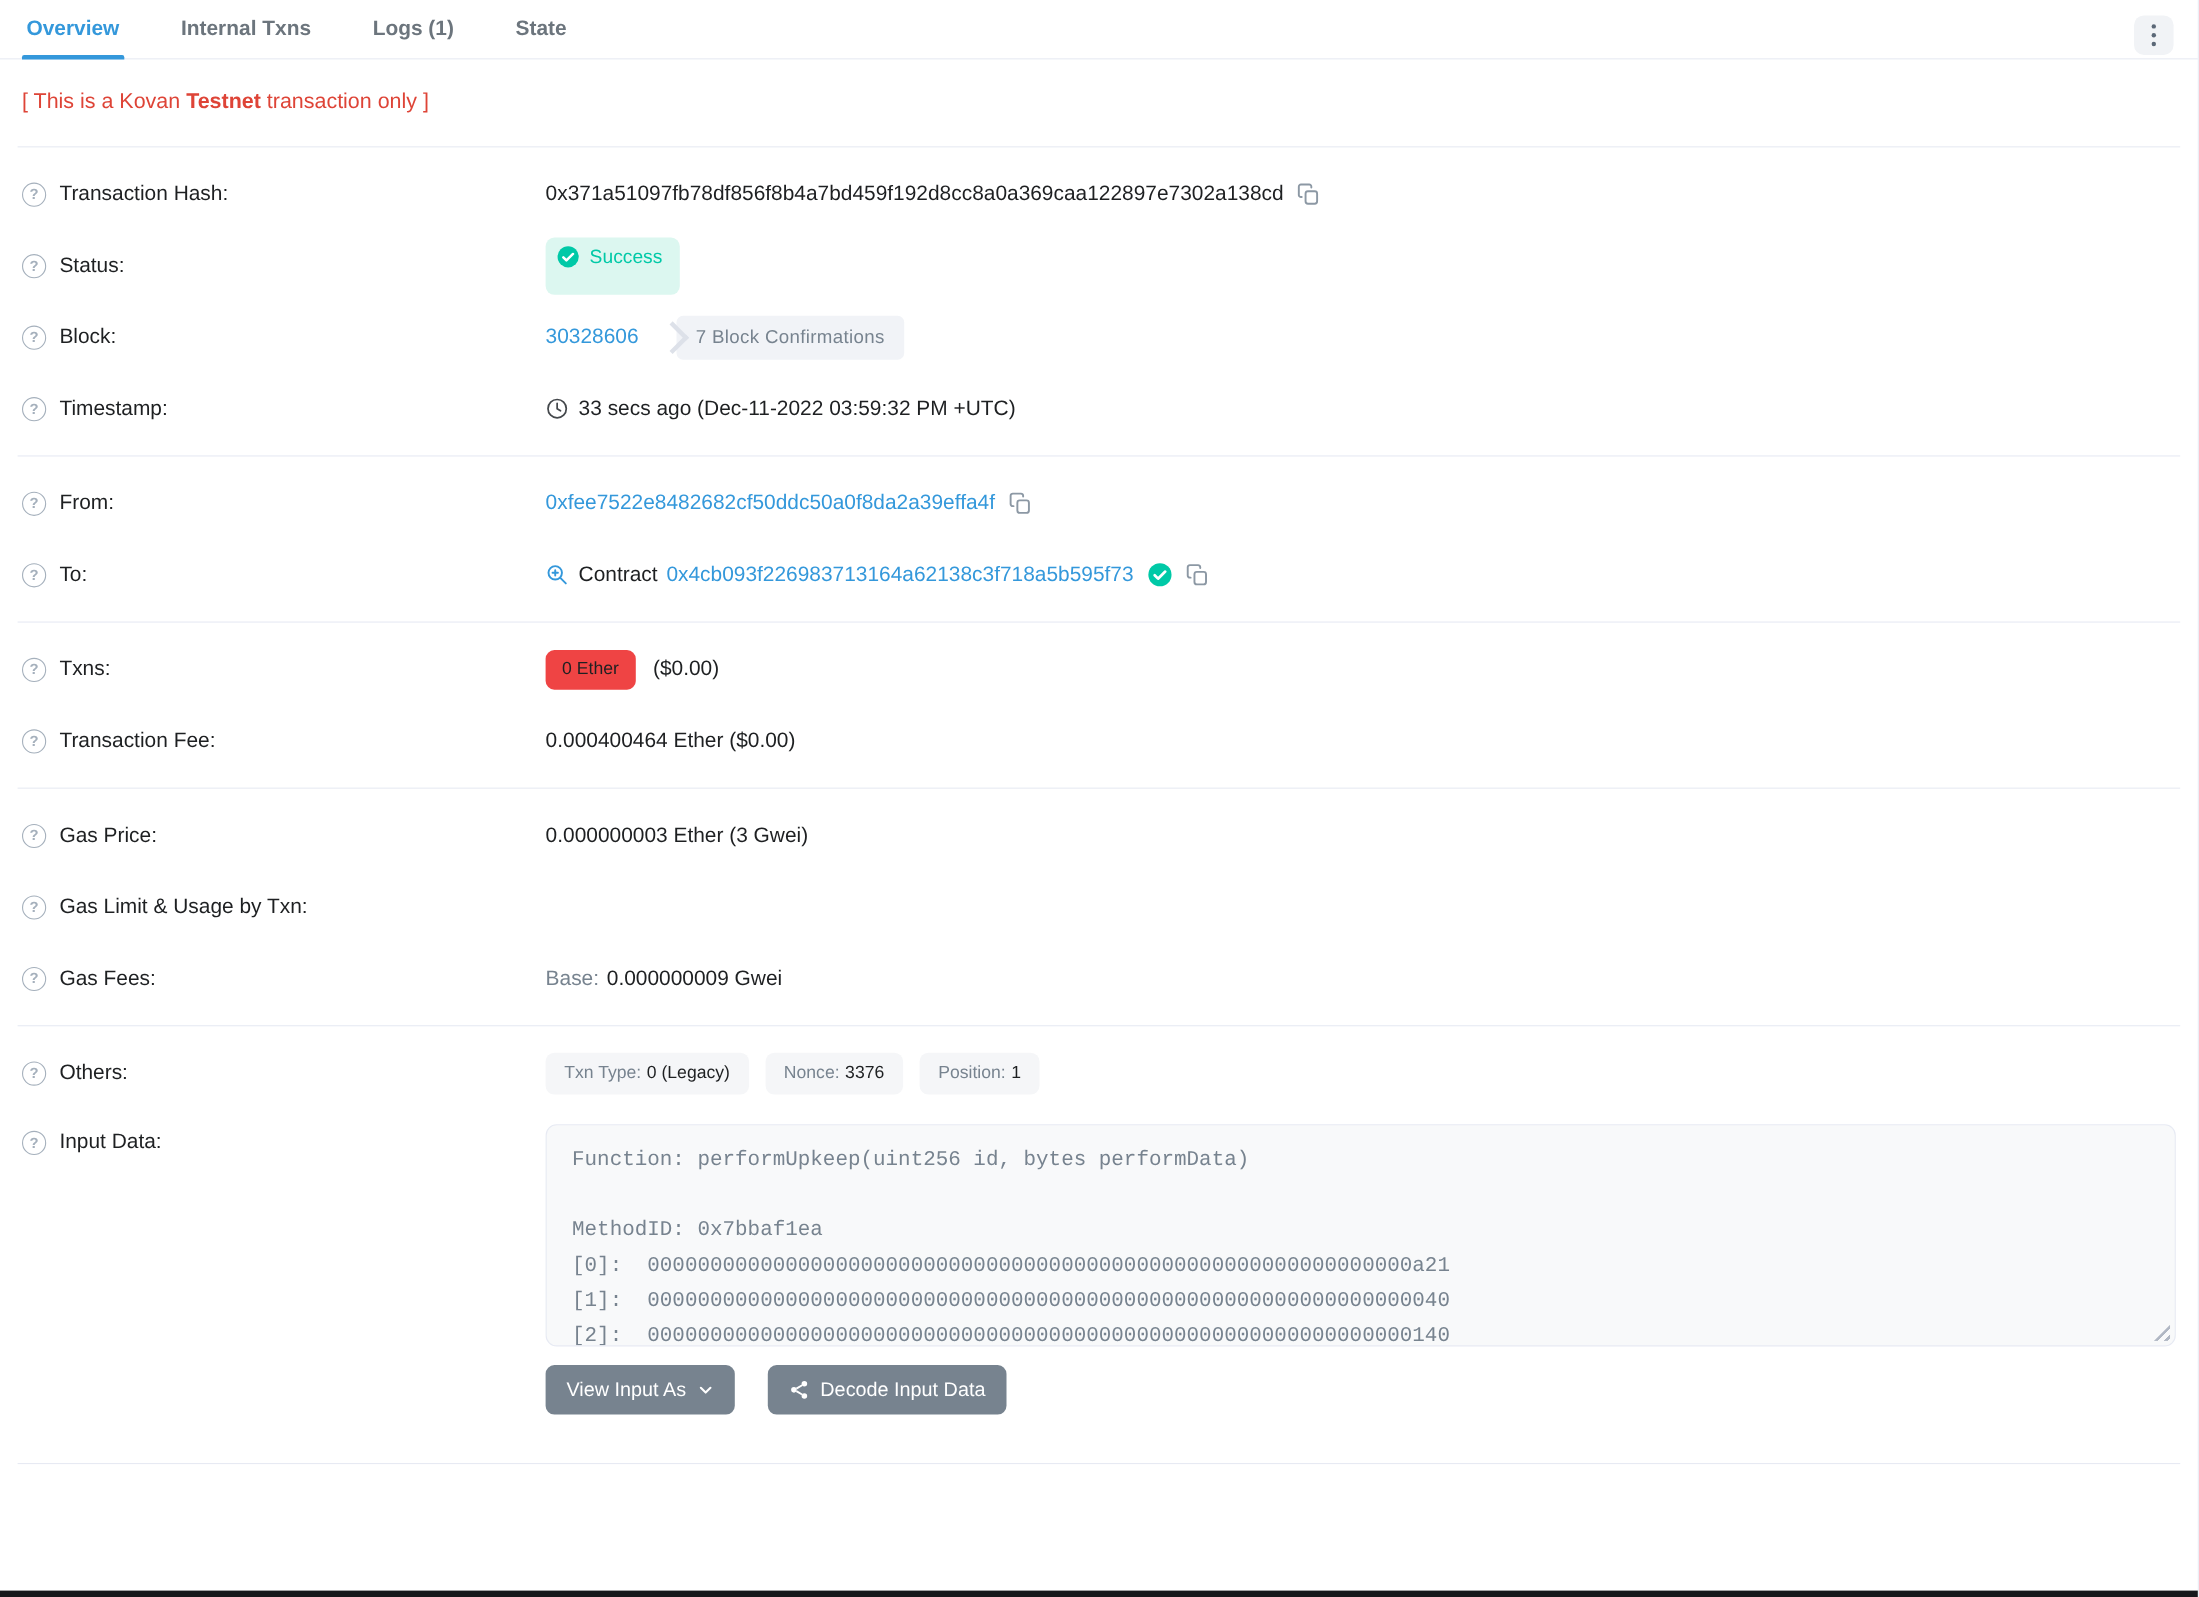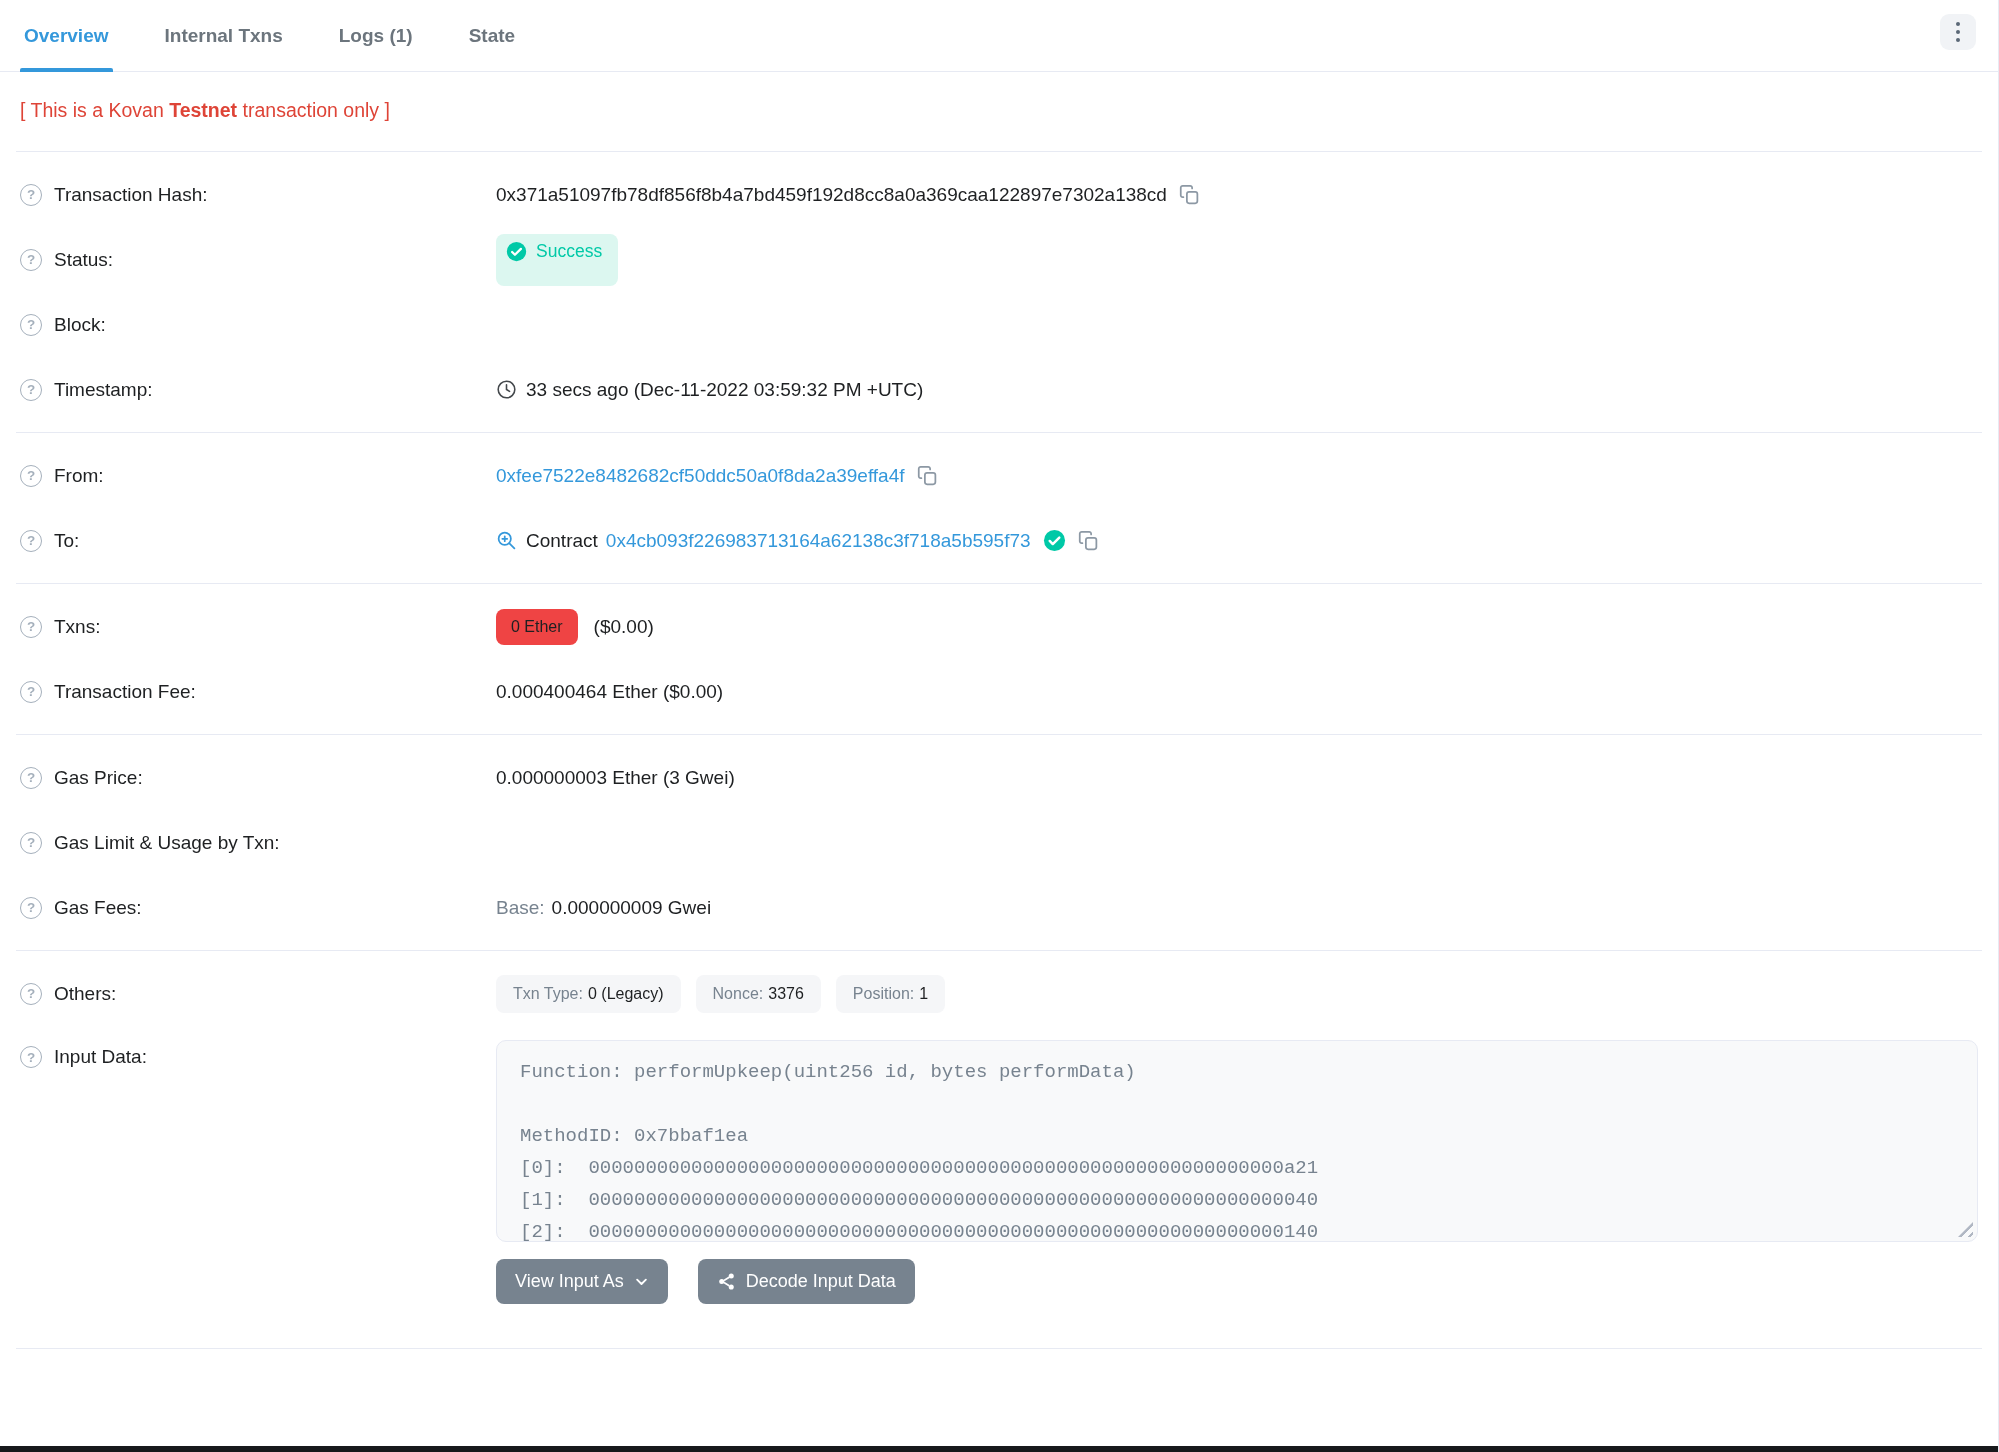--- a/index.html
+++ b/index.html
@@ -10,21 +10,21 @@
     color: #1e2022;
     background: #fff;
     position: relative;
     overflow: hidden;
   }
   .page { width: 100%; height: 100%; position: relative; border-right: 1px solid #e7eaf3; }
 
   
   .tabbar {
     display: flex; align-items: stretch;
-    padding: 0 20px; height: 72px;
+    padding: 0 20px; height: 54px;
     border-bottom: 1px solid #e7eaf3;
     position: relative;
   }
   .tab {
     display: flex; align-items: center;
     margin-right: 48px; padding: 0 4px;
     font-weight: 600; font-size: 19px; color: #6c757d;
     cursor: pointer; position: relative;
   }
   .tab.active { color: #3498db; }
@@ -181,20 +181,24 @@
             </svg>
           <span>Success</span>
         </span>
       </div>
     </div>
 
     <div class="info-row">
       <div class="label-col">
         <span class="q-icon">?</span>
         <span>Block:</span>
+      </div>
+      <div class="value-col">
+        <a class="link">30328606</a>
+        <span class="confirm-badge">7 Block Confirmations</span>
       </div>
     </div>
 
     <div class="info-row">
       <div class="label-col">
         <span class="q-icon">?</span>
         <span>Timestamp:</span>
       </div>
       <div class="value-col">
         <span class="timestamp-val">

